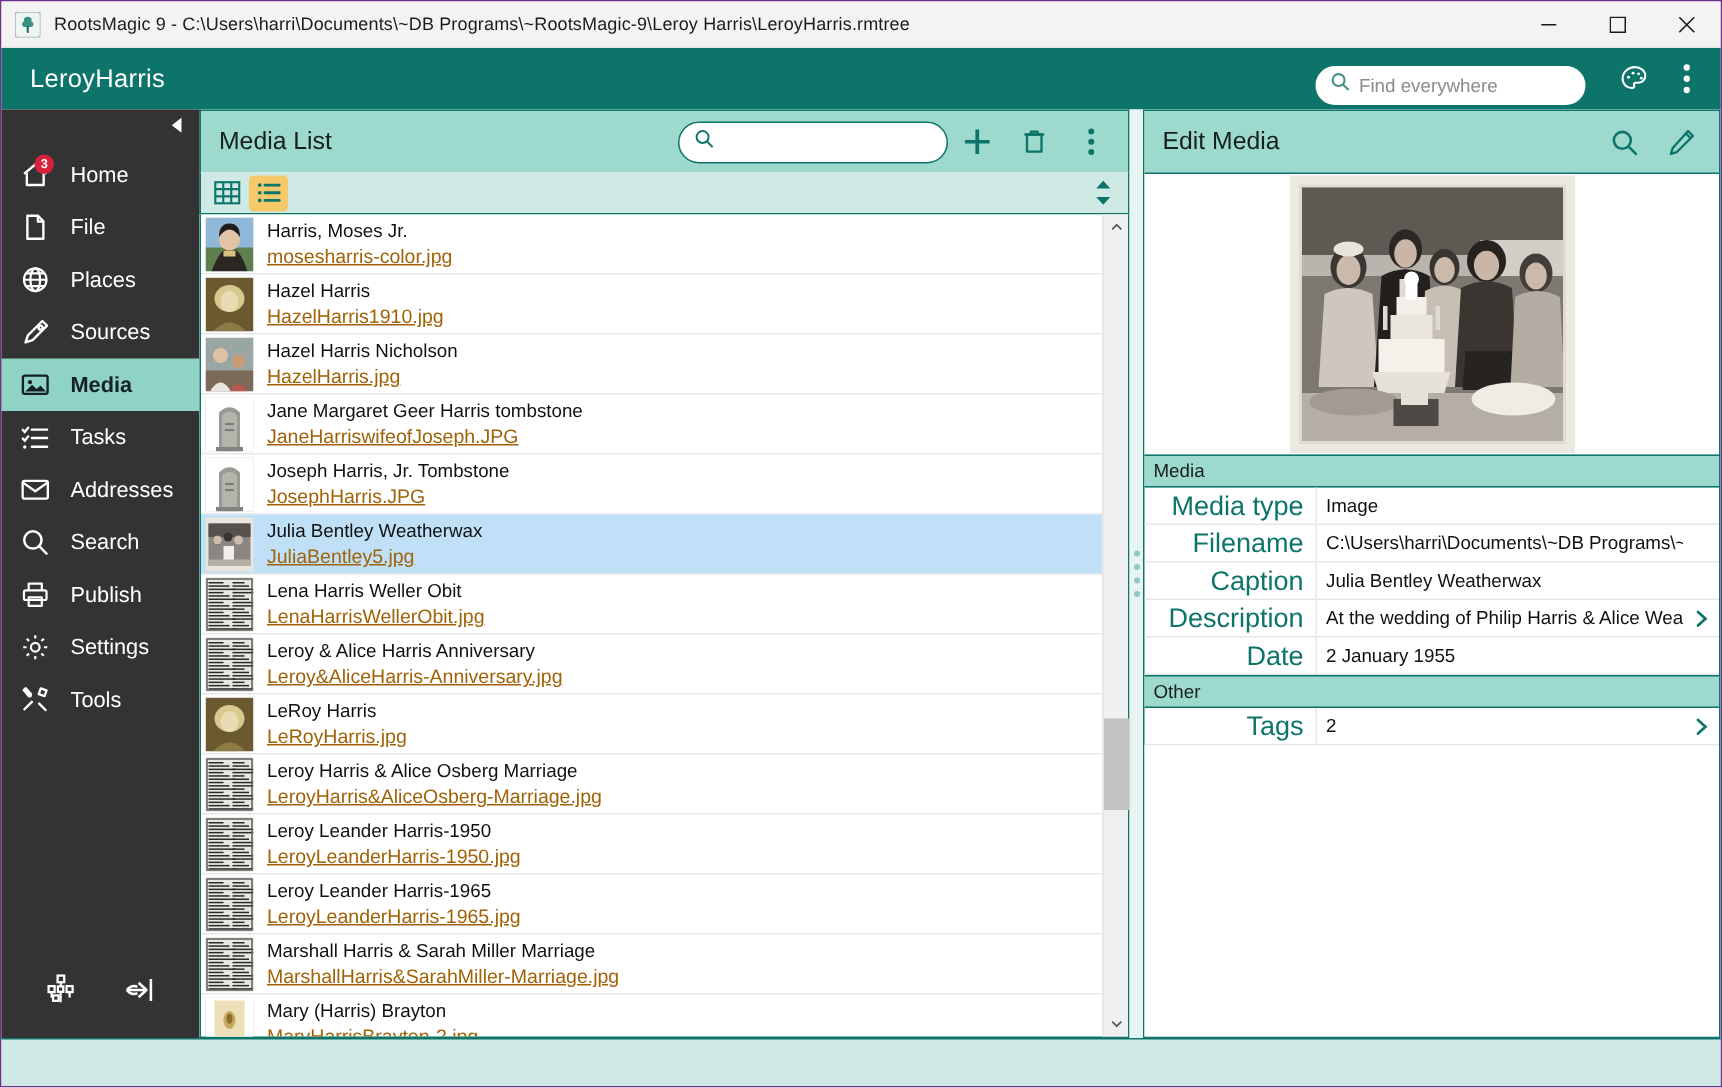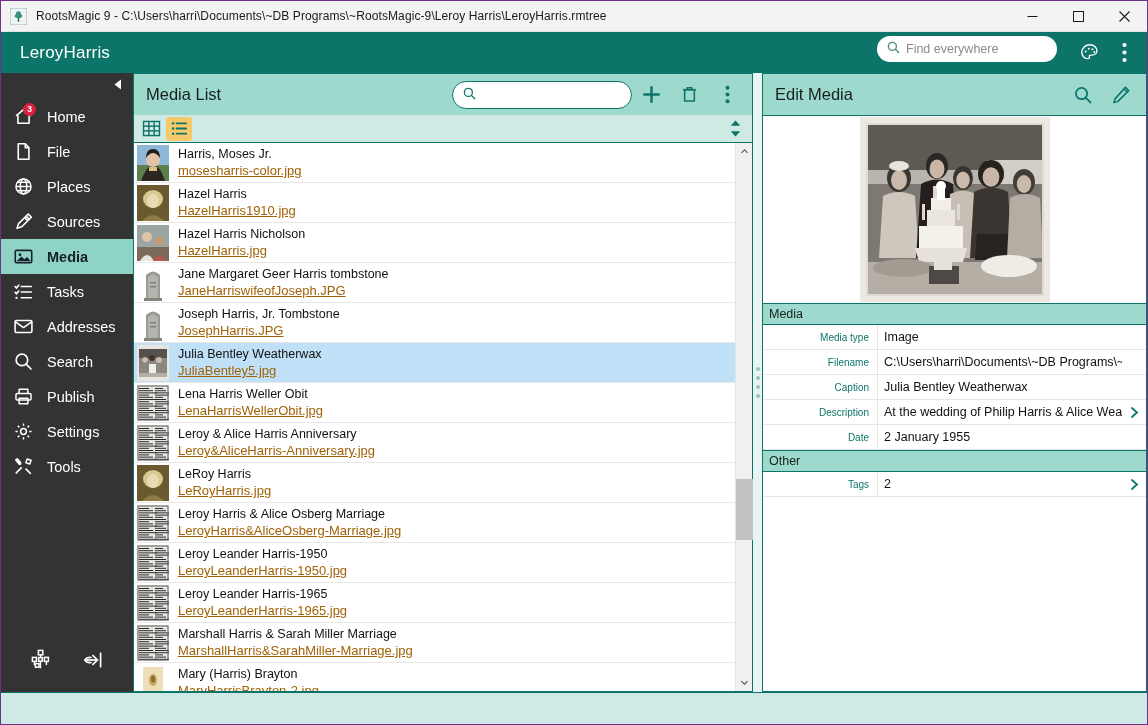--- a/index.html
+++ b/index.html
@@ -42,21 +42,21 @@
     height: 41px; flex: 0 0 41px;
     background: #0d7469;
     display: flex; align-items: center;
     position: relative;
   }
   .app-title {
     color: #ffffff; font-size: 17px; margin-left: 19px;
     font-weight: 400; letter-spacing: .2px;
   }
   .hdr-right {
-    margin-left: auto; display: flex; align-items: flex-start; gap: 0px;
+    margin-left: auto; display: flex; align-items: flex-end; gap: 0px;
     padding-right: 6px;
   }
   .find-box {
     width: 180px; height: 26px; background: #fff;
     border-radius: 13px; display: flex; align-items: center;
     padding: 0 10px; gap: 6px; margin-right: 16px;
   }
   .find-box input {
     border: 0; outline: 0; font-size: 12.5px; width: 100%;
     font-family: "Liberation Sans", sans-serif; color: #222;
@@ -218,21 +218,21 @@
     padding-left: 6px; font-size: 12.5px; color: #16201f;
     border-top: 1px solid #0d7469; border-bottom: 1px solid #0d7469;
   }
   .frow {
     height: 25px; display: flex; align-items: stretch;
     border-bottom: 1px solid #e6e6e6;
   }
   .flabel {
     width: 114px; flex: 0 0 114px; display: flex;
     align-items: center; justify-content: flex-end; padding-right: 8px;
-    font-size: 10px; color: #0d7469;
+    font-size: 18px; color: #0d7469;
   }
   .fvalue {
     flex: 1 1 auto; display: flex; align-items: center;
     padding-left: 6px; font-size: 12.5px; color: #111;
     border-left: 1px solid #e6e6e6; min-width: 0;
     white-space: nowrap; overflow: hidden;
   }
   .chev {
     flex: 0 0 24px; display: flex; align-items: center;
     justify-content: center; color: #0d7469;

